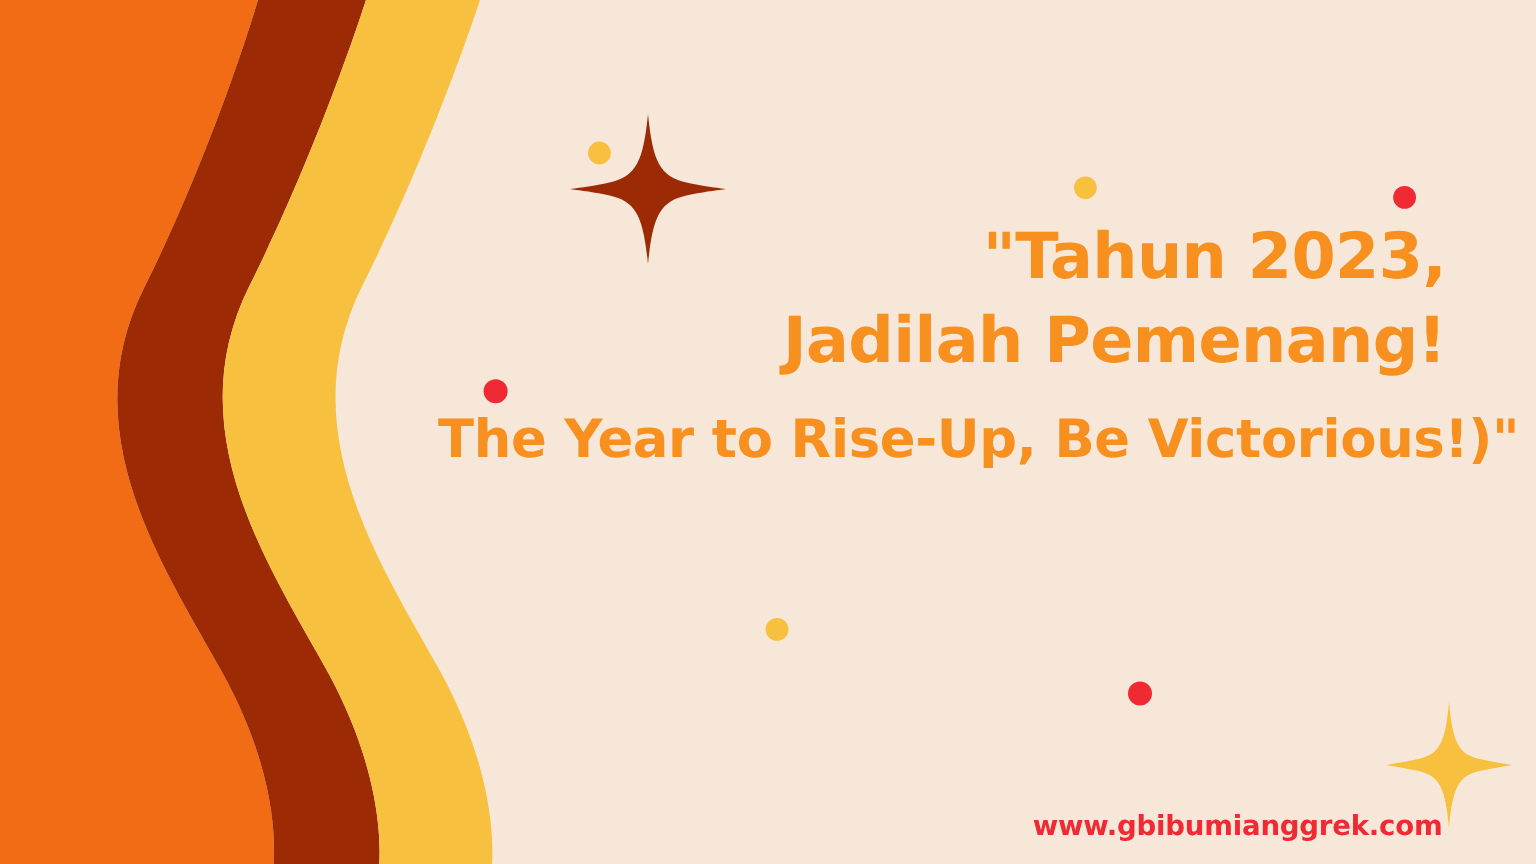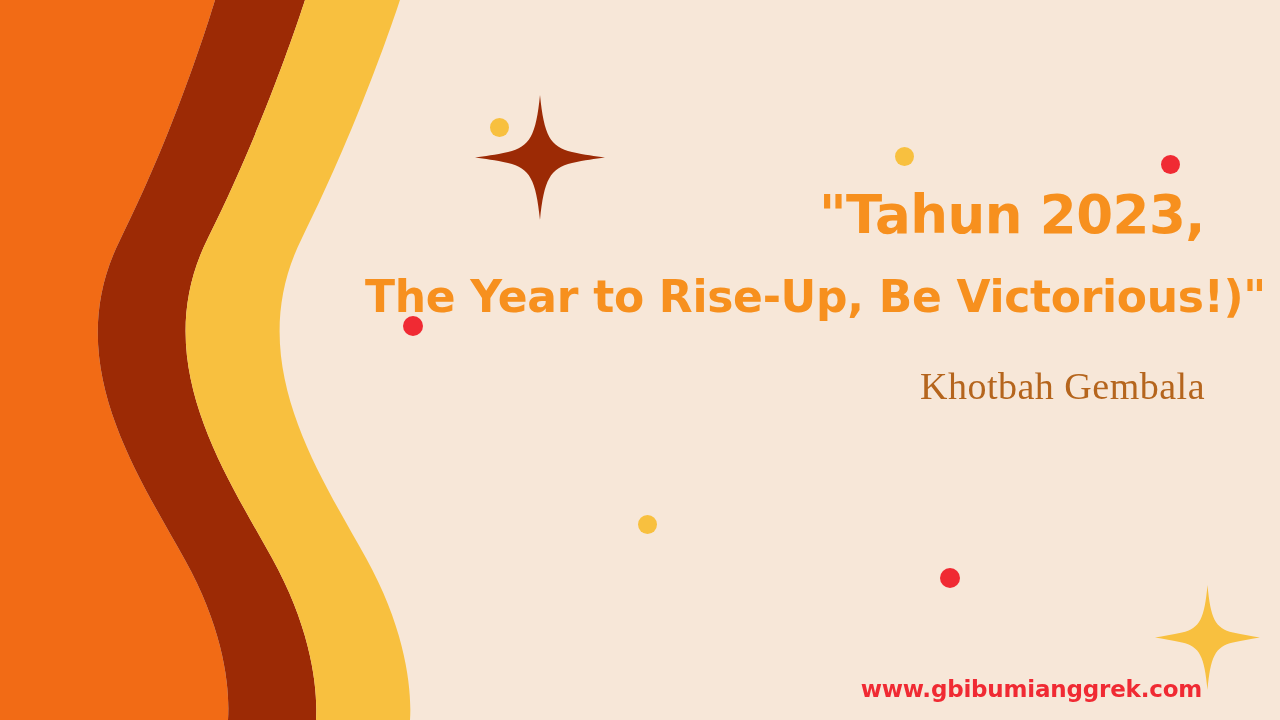--- a/index.html
+++ b/index.html
@@ -101,19 +101,19 @@
 
   <span class="dot" style="left:490px; top:118px; width:19px; height:19px; background:#F8C03F;"></span>
   <span class="dot" style="left:895px; top:147px; width:19px; height:19px; background:#F8C03F;"></span>
   <span class="dot" style="left:638px; top:515px; width:19px; height:19px; background:#F8C03F;"></span>
   <span class="dot" style="left:1161px; top:155px; width:19px; height:19px; background:#F02A33;"></span>
   <span class="dot" style="left:403px; top:316px; width:20px; height:20px; background:#F02A33;"></span>
   <span class="dot" style="left:940px; top:568px; width:20px; height:20px; background:#F02A33;"></span>
 
   <div class="text-block">
     <p class="headline">"Tahun 2023,</p>
+    <p class="headline">Jadilah Pemenang!</p>
     <p class="headline small">The Year to Rise-Up, Be Victorious!)"</p>
-    <p class="subtitle">Khotbah Gembala</p>
   </div>
 
   <div class="website">www.gbibumianggrek.com</div>
 
 </div>
 
 </body></html>

